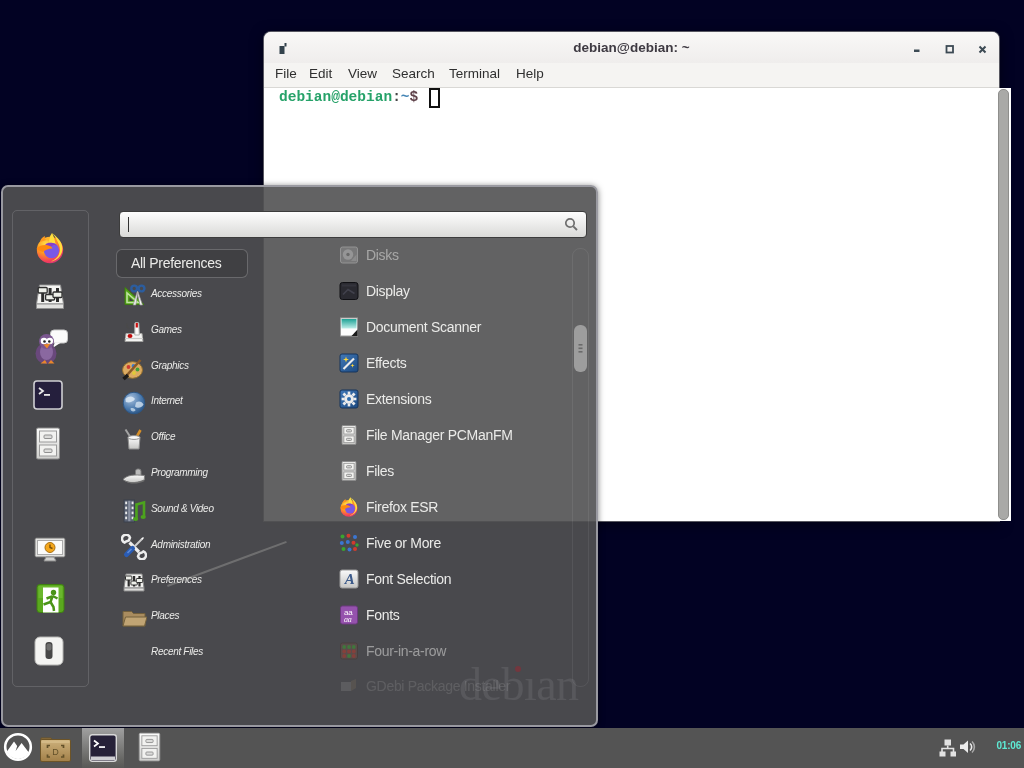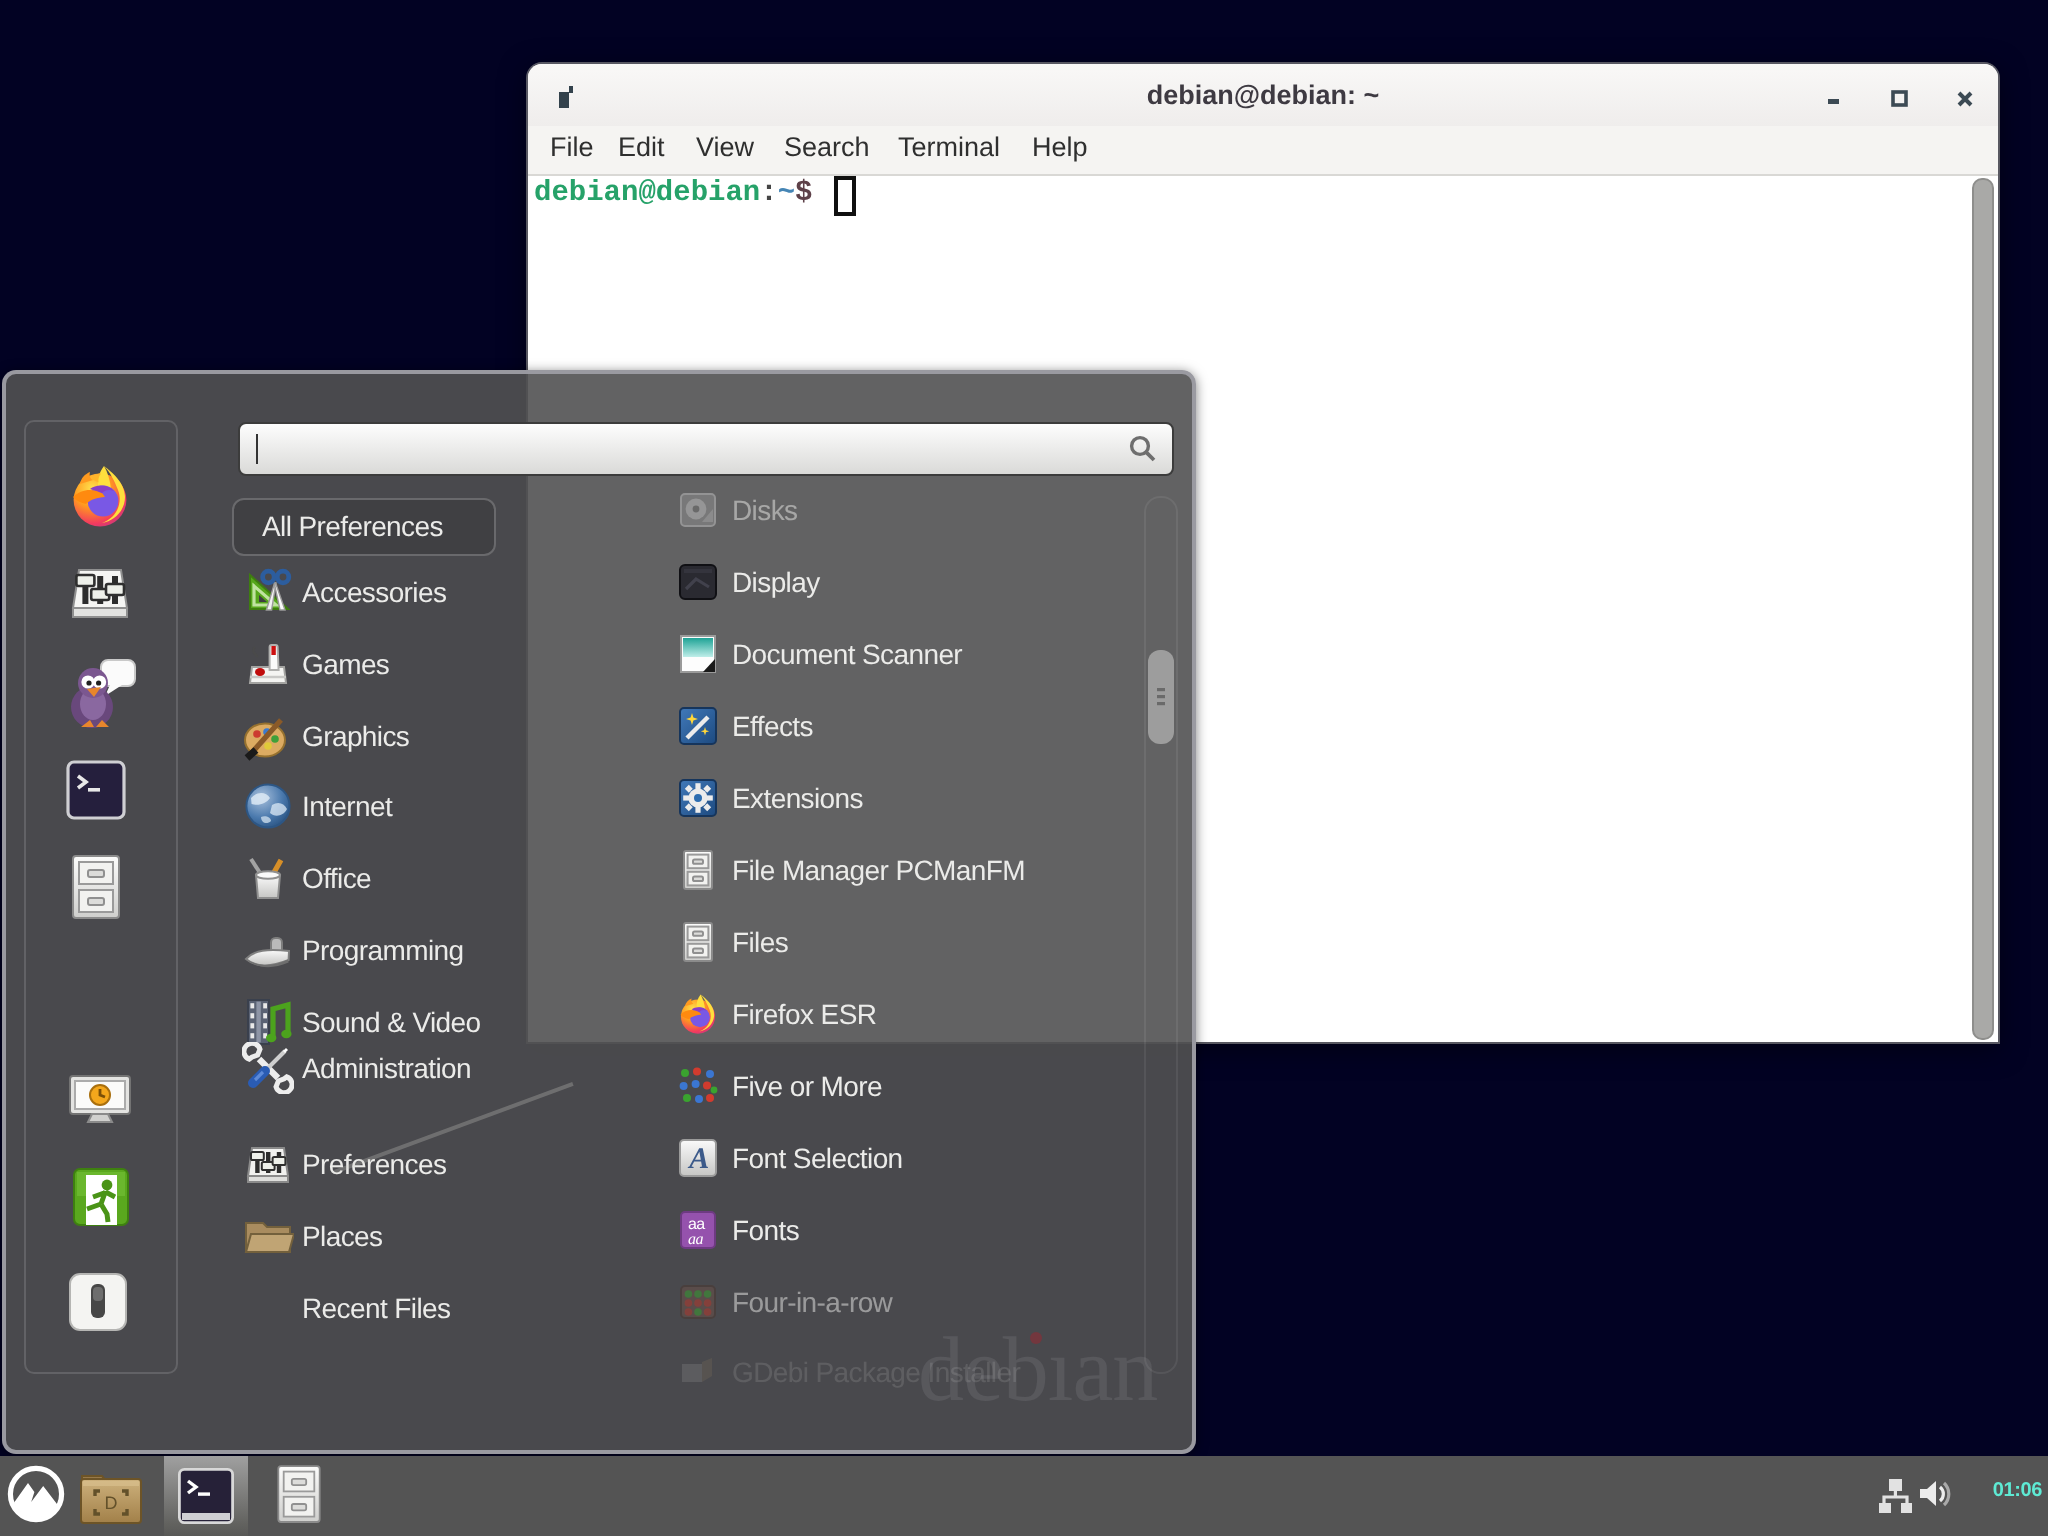--- a/index.html
+++ b/index.html
@@ -9,36 +9,36 @@
   .abs{position:absolute;}
   
   #term{left:264px;top:32px;width:735px;height:489px;border-radius:7px 7px 0 0;
         background:#ffffff;box-shadow:0 0 0 1px rgba(125,125,128,.7),0 3px 14px rgba(0,0,0,.5);}
   #titlebar{left:0;top:0;width:100%;height:31px;border-radius:7px 7px 0 0;
         background:linear-gradient(#f9f8f7,#efedec);}
   #title{width:100%;text-align:center;top:8px;font-size:13.5px;font-weight:bold;color:#3e3a42;}
   #menubar{left:0;top:31px;width:100%;height:24px;background:#f5f4f2;
         border-bottom:1px solid #d9d8d5;font-size:13.5px;color:#2f2f2f;}
   #menubar span{position:absolute;top:3px;}
-  #tcontent{left:0;top:56px;width:735px;height:433px;background:#fff;}
+  #tcontent{left:12px;top:56px;width:735px;height:433px;background:#fff;}
   #prompt{left:3px;top:1px;font-family:"Liberation Mono",monospace;font-size:14.5px;font-weight:bold;white-space:pre;}
   #cursor{left:153px;top:0px;width:7px;height:16px;border:2px solid #101010;}
   #tscroll{right:2px;top:1px;width:9px;height:429px;background:#a9a9a7;border:1px solid #8e8e8c;border-radius:5px;}
   
   #menu{left:1px;top:185px;width:593px;height:538px;border-radius:7px;
         background:rgba(81,81,82,0.90);border:2px solid rgba(158,158,164,.95);
         box-shadow:0 1px 6px rgba(0,0,0,.5);color:#ebebe9;}
   #sidebox{left:9px;top:23px;width:75px;height:475px;border:1px solid rgba(255,255,255,.14);border-radius:5px;}
   #search{left:116px;top:24px;width:466px;height:25px;border-radius:4px;
         background:linear-gradient(#fdfdfd,#dadad8);border:1px solid #3c3c3c;}
   #scursor{left:8px;top:5px;width:1px;height:15px;background:#333;}
   #allapps{left:113px;top:62px;width:130px;height:27px;border-radius:6px;
         background:rgba(30,30,33,.22);border:1px solid rgba(255,255,255,.22);
         font-size:14px;letter-spacing:-.3px;line-height:27px;text-indent:14px;}
-  .cat{position:absolute;left:118px;width:175px;height:36px;font-size:14px;letter-spacing:-.3px;}
+  .cat{position:absolute;left:118px;width:175px;height:36px;font-size:10px;letter-spacing:-.3px;font-style:italic;}
   .cat .lbl{position:absolute;left:30px;top:9px;}
   .cat svg{position:absolute;left:0;top:4px;}
   .app{position:absolute;left:292px;width:290px;height:36px;font-size:14px;letter-spacing:-.3px;margin-left:44px;}
   .app .lbl{position:absolute;left:27px;top:9px;}
   .app svg{position:absolute;left:0;top:7px;}
   .side{position:absolute;left:30px;}
   #mtrack{left:569px;top:61px;width:15px;height:437px;border:1px solid rgba(255,255,255,.07);border-radius:8px;}
   #mthumb{left:571px;top:138px;width:13px;height:47px;background:#9d9d9d;border-radius:6px;}
   #wmark{left:456px;top:471px;font-family:"Liberation Serif",serif;font-size:46px;
          color:rgba(235,235,245,.095);letter-spacing:-0.5px;}
@@ -269,21 +269,21 @@
           <rect x="10.6" y="8.6" width="1.9" height="2.6"></rect>
         <rect x="10.6" y="13.6" width="1.9" height="2.6"></rect>
           <rect x="10.6" y="18.6" width="1.9" height="2.6"></rect>
       </g>
       <path d="M15.5 20.5 L15.5 6.5 L23 4.5 L23 18.5" stroke="#4ca31d" stroke-width="2.6" fill="none"></path>
       <ellipse cx="14.6" cy="21" rx="2.6" ry="2.1" fill="#4ca31d"></ellipse>
       <ellipse cx="22.2" cy="19" rx="2.6" ry="2.1" fill="#4ca31d"></ellipse>
       </svg>
       <span class="lbl">Sound &amp; Video</span>
     </div>
-    <div class="cat" style="top:330px">
+    <div class="cat" style="top:343px">
       <svg width="26" height="26" viewBox="0 0 26 26">
       <path d="M8.5 8.5 L18 18" stroke="#ededed" stroke-width="3.2"></path>
       <path d="M3.6 8.6 A4.1 4.1 0 1 1 9 3.6 L7.8 6.5 L4.9 7.6 Z" fill="none" stroke="#ededed" stroke-width="2.5"></path>
       <path d="M22.4 17.4 A4.1 4.1 0 1 1 17 22.4 L18.2 19.5 L21.1 18.4 Z" fill="none" stroke="#ededed" stroke-width="2.5"></path>
       <path d="M21.5 4.5 L12 14" stroke="#cfcfcf" stroke-width="2"></path>
       <path d="M22.5 3.5 L21 5" stroke="#fff" stroke-width="1.4"></path>
       <path d="M11.5 14.5 L5.5 20.5" stroke="#2a5cb4" stroke-width="5" stroke-linecap="round"></path>
       <path d="M10.5 15 L6.5 19" stroke="#5d8ad8" stroke-width="1.6"></path>
       </svg>
       <span class="lbl">Administration</span>

